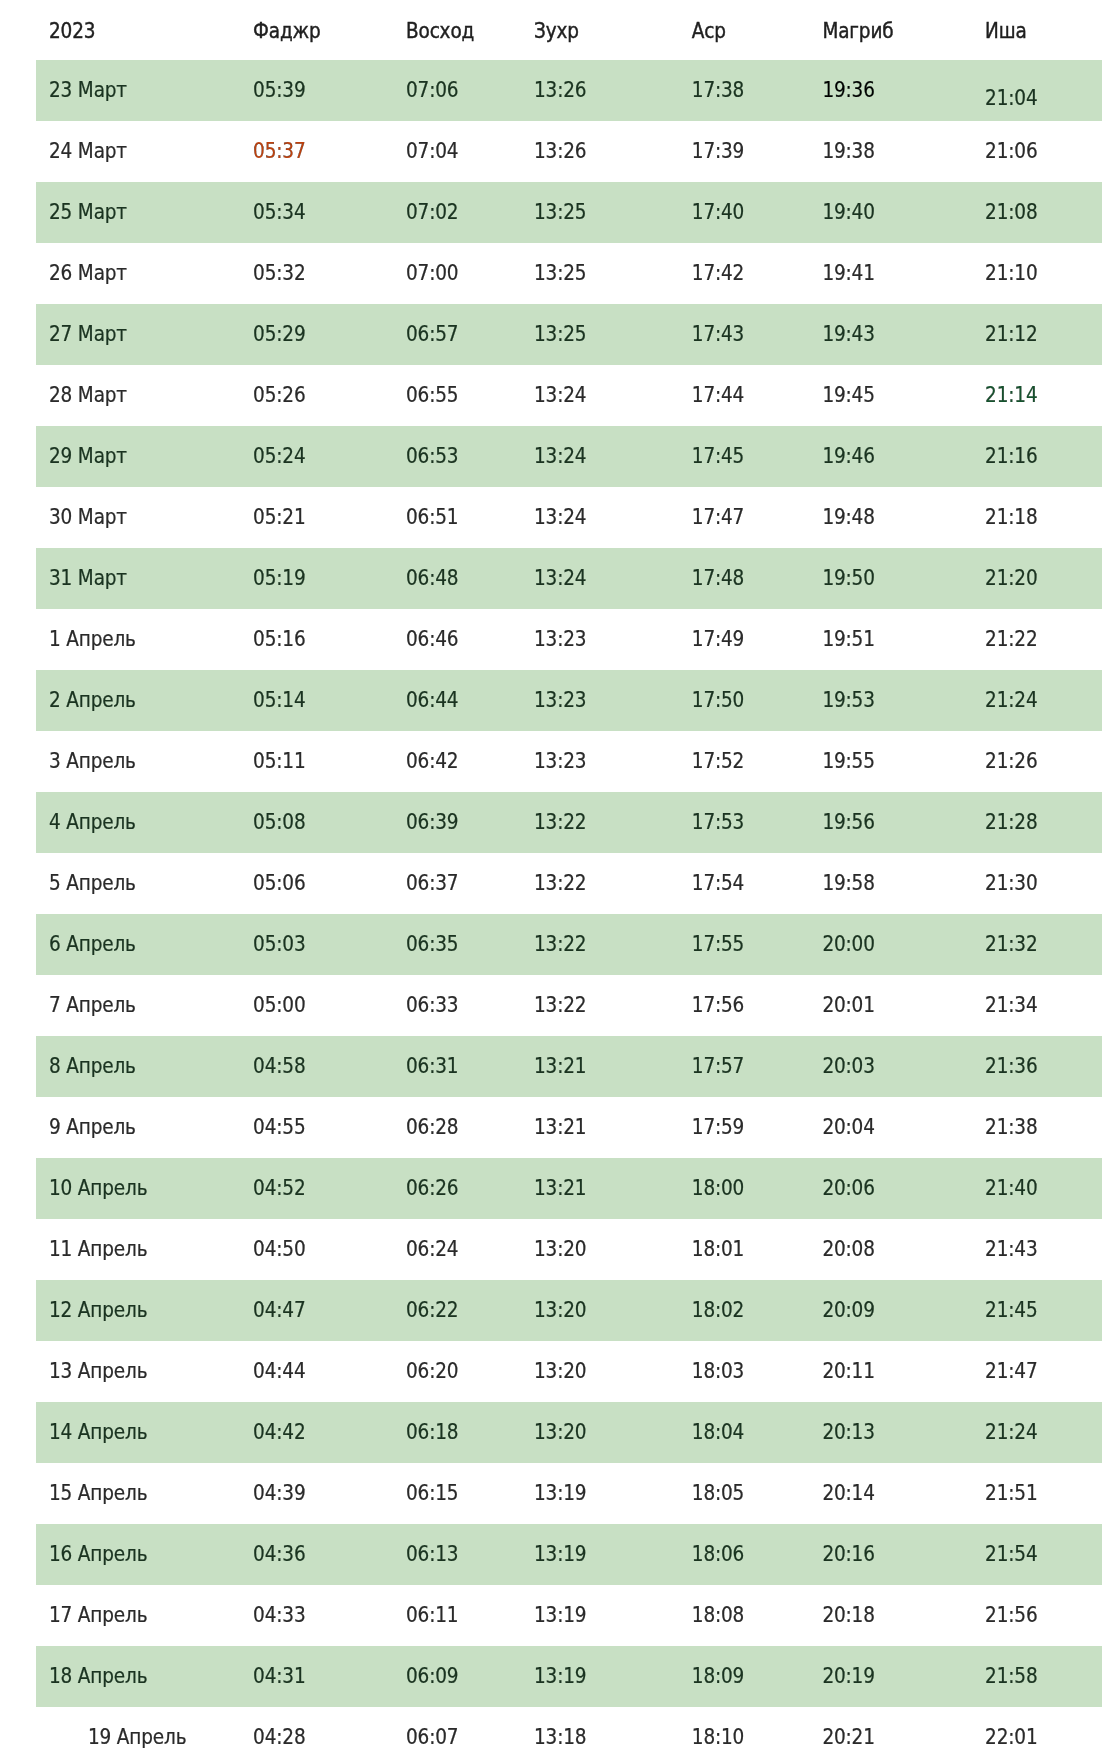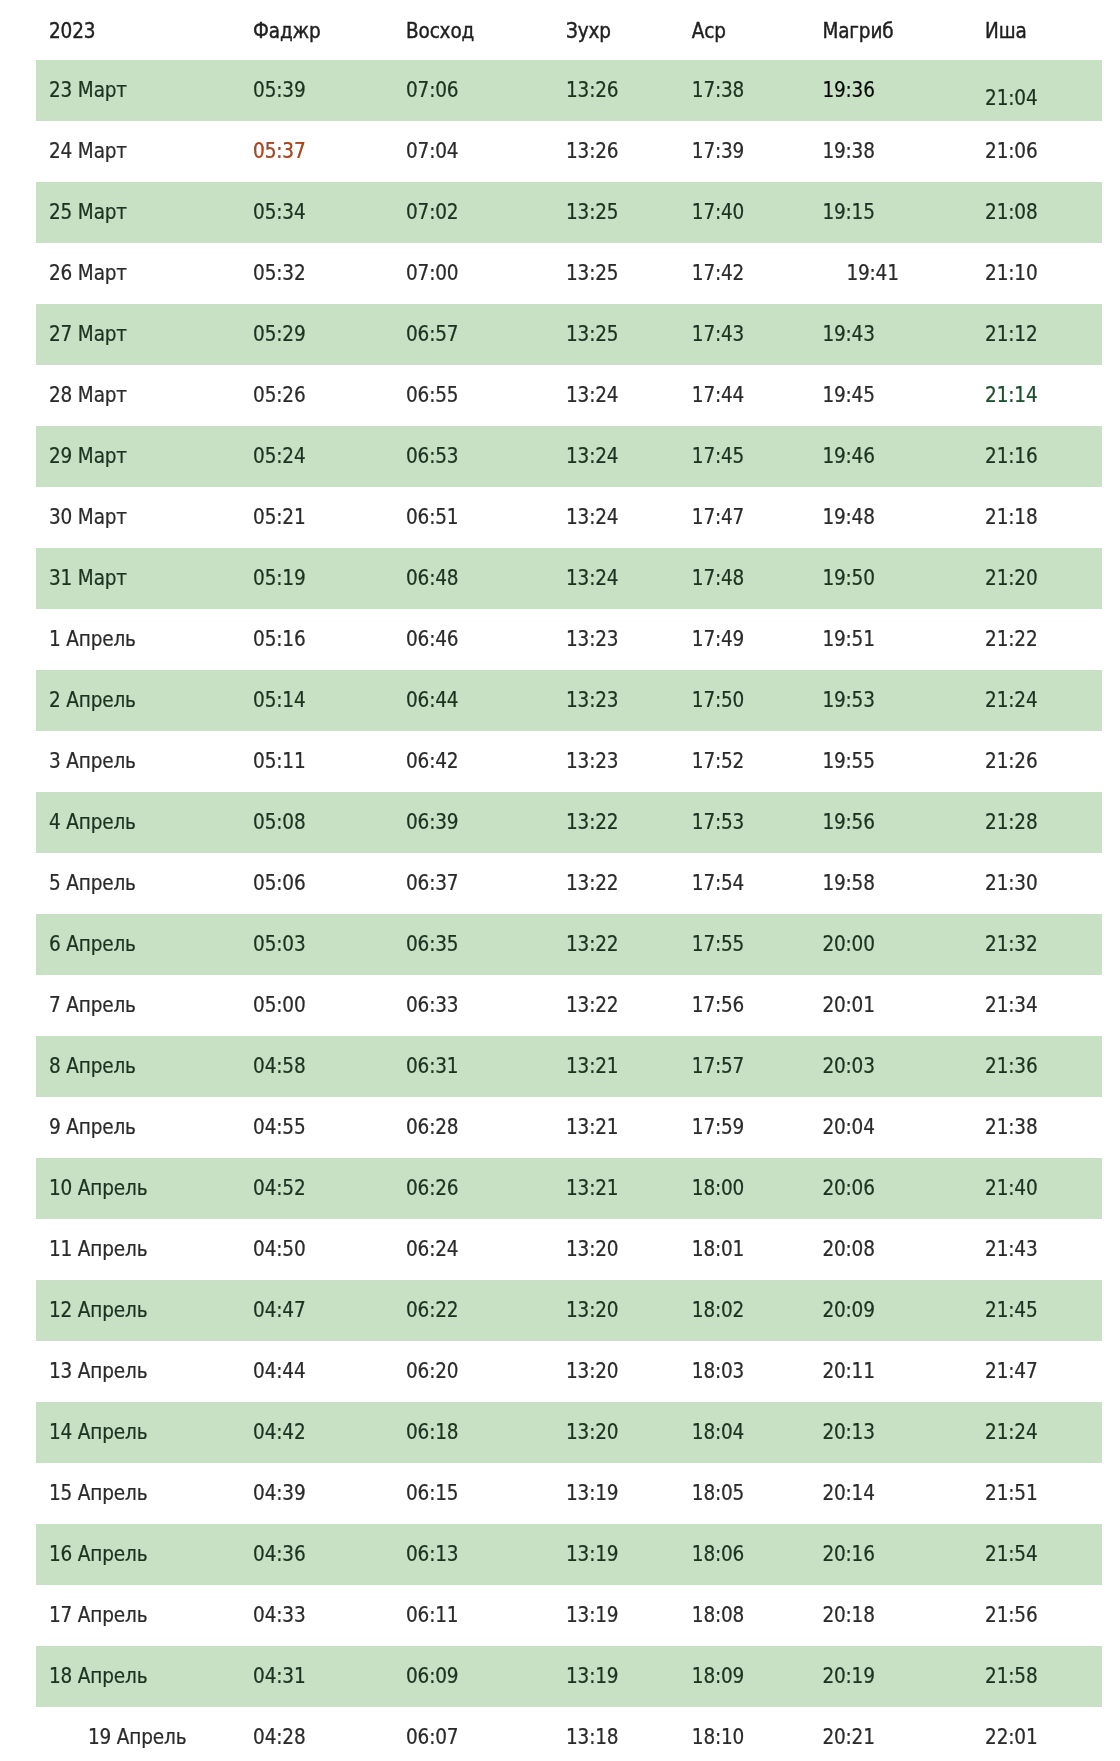--- a/index.html
+++ b/index.html
@@ -55,21 +55,21 @@
   }
   .row .cell {
     color: #2a2a2a;
     padding-top: 20.15px;
     -webkit-text-stroke: 0.22px #2a2a2a;
   }
   .row.hl .cell { color: #1a3320; -webkit-text-stroke: 0.22px #1a3320; }
   .c0 { left: 49px; }
   .c1 { left: 253.1px; }
   .c2 { left: 406px; }
-  .c3 { left: 566px; }
+  .c3 { left: 534px; }
   .c4 { left: 691.8px; }
   .c5 { left: 822.4px; }
   .c6 { left: 985.1px; }
   .rows-wrap { position: relative; }
 </style>
 </head>
 <body style="background: rgb(255, 255, 255);">
 
 <div class="timetable">
   <div class="header-row">
@@ -101,30 +101,30 @@
         <div class="cell c5" style="color: rgb(42, 42, 42); -webkit-text-stroke: 0.22px rgb(42, 42, 42);">19:38</div>
         <div class="cell c6" style="color: rgb(42, 42, 42); -webkit-text-stroke: 0.22px rgb(42, 42, 42);">21:06</div>
       </div>
       <div class="row hl">
         <div class="band" style="background: rgb(200, 224, 196);"></div>
         <div class="cell c0" style="color: rgb(26, 51, 32); -webkit-text-stroke: 0.22px rgb(26, 51, 32);">25 Март</div>
         <div class="cell c1" style="color: rgb(26, 51, 32); -webkit-text-stroke: 0.22px rgb(26, 51, 32);">05:34</div>
         <div class="cell c2" style="color: rgb(26, 51, 32); -webkit-text-stroke: 0.22px rgb(26, 51, 32);">07:02</div>
         <div class="cell c3" style="color: rgb(26, 51, 32); -webkit-text-stroke: 0.22px rgb(26, 51, 32);">13:25</div>
         <div class="cell c4" style="color: rgb(26, 51, 32); -webkit-text-stroke: 0.22px rgb(26, 51, 32);">17:40</div>
-        <div class="cell c5" style="color: rgb(26, 51, 32); -webkit-text-stroke: 0.22px rgb(26, 51, 32);">19:15</div>
+        <div class="cell c5" style="color: rgb(26, 51, 32); -webkit-text-stroke: 0.22px rgb(26, 51, 32);">19:40</div>
         <div class="cell c6" style="color: rgb(26, 51, 32); -webkit-text-stroke: 0.22px rgb(26, 51, 32);">21:08</div>
       </div>
       <div class="row">
         <div class="cell c0" style="color: rgb(42, 42, 42); -webkit-text-stroke: 0.22px rgb(42, 42, 42);">26 Март</div>
         <div class="cell c1" style="color: rgb(42, 42, 42); -webkit-text-stroke: 0.22px rgb(42, 42, 42);">05:32</div>
         <div class="cell c2" style="color: rgb(42, 42, 42); -webkit-text-stroke: 0.22px rgb(42, 42, 42);">07:00</div>
         <div class="cell c3" style="color: rgb(42, 42, 42); -webkit-text-stroke: 0.22px rgb(42, 42, 42);">13:25</div>
         <div class="cell c4" style="color: rgb(42, 42, 42); -webkit-text-stroke: 0.22px rgb(42, 42, 42);">17:42</div>
-        <div class="cell c5" style="color: rgb(42, 42, 42); margin-left: 24px; -webkit-text-stroke: 0.22px rgb(42, 42, 42);">19:41</div>
+        <div class="cell c5" style="color: rgb(42, 42, 42); -webkit-text-stroke: 0.22px rgb(42, 42, 42);">19:41</div>
         <div class="cell c6" style="color: rgb(42, 42, 42); -webkit-text-stroke: 0.22px rgb(42, 42, 42);">21:10</div>
       </div>
       <div class="row hl">
         <div class="band" style="background: rgb(200, 224, 196);"></div>
         <div class="cell c0" style="color: rgb(26, 51, 32); -webkit-text-stroke: 0.22px rgb(26, 51, 32);">27 Март</div>
         <div class="cell c1" style="color: rgb(26, 51, 32); -webkit-text-stroke: 0.22px rgb(26, 51, 32);">05:29</div>
         <div class="cell c2" style="color: rgb(26, 51, 32); -webkit-text-stroke: 0.22px rgb(26, 51, 32);">06:57</div>
         <div class="cell c3" style="color: rgb(26, 51, 32); -webkit-text-stroke: 0.22px rgb(26, 51, 32);">13:25</div>
         <div class="cell c4" style="color: rgb(26, 51, 32); -webkit-text-stroke: 0.22px rgb(26, 51, 32);">17:43</div>
         <div class="cell c5" style="color: rgb(26, 51, 32); -webkit-text-stroke: 0.22px rgb(26, 51, 32);">19:43</div>

